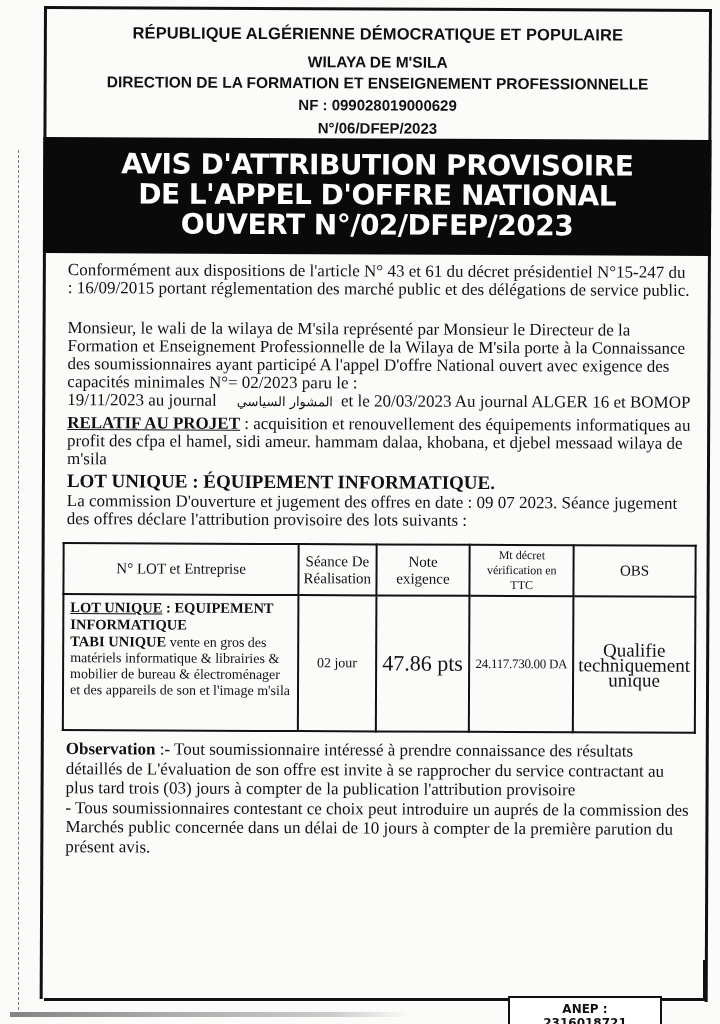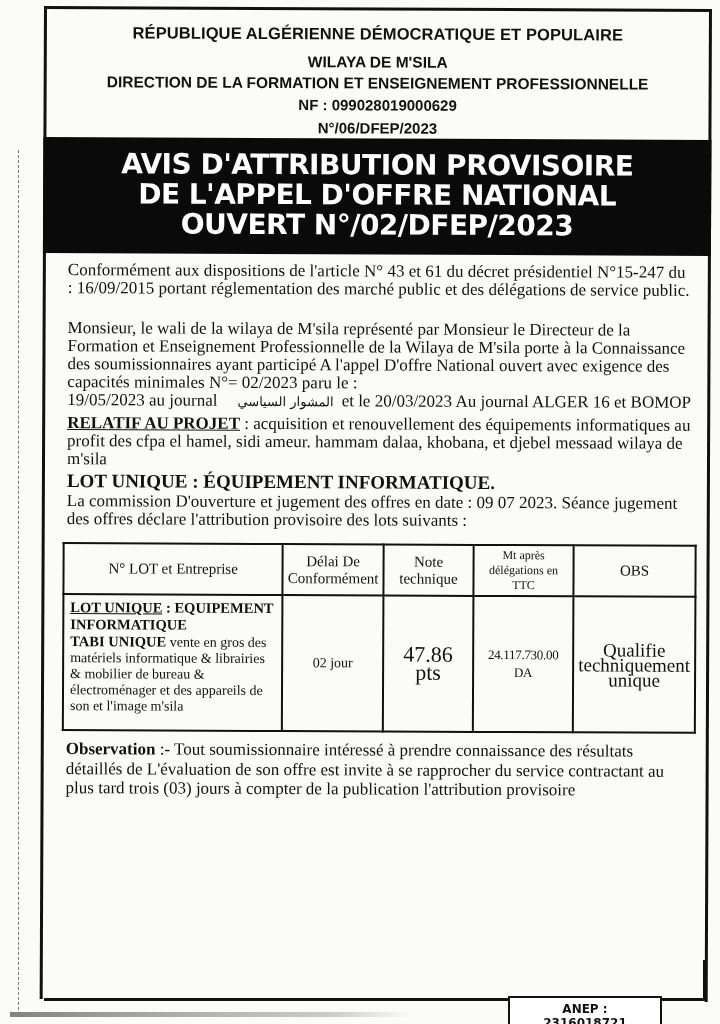--- a/index.html
+++ b/index.html
@@ -115,57 +115,58 @@
     <div>AVIS D'ATTRIBUTION PROVISOIRE</div>
     <div>DE L'APPEL D'OFFRE NATIONAL</div>
     <div>OUVERT  N°/02/DFEP/2023</div>
   </div>
 
   <div class="body">
     <p class="para">Conformément aux dispositions de l'article N° 43 et 61 du décret présidentiel N°15-247 du : 16/09/2015 portant réglementation des marché public et des délégations de service public.</p>
 
     <p class="para tight">
       <span>Monsieur, le wali de la wilaya de M'sila représenté par Monsieur le Directeur de la Formation et Enseignement Professionnelle de la Wilaya de M'sila porte à la Connaissance des soumissionnaires ayant participé A l'appel D'offre National ouvert avec exigence des capacités minimales N°= 02/2023 paru le :</span><br>
-      <span>19/05/2023 au journal</span><span class="arabic">المشوار السياسي</span><span>et   le 20/03/2023 Au journal ALGER 16 et BOMOP</span>
+      <span>19/11/2023 au journal</span><span class="arabic">المشوار السياسي</span><span>et   le 20/03/2023 Au journal ALGER 16 et BOMOP</span>
     </p>
 
     <p class="para tight">
       <span class="u">RELATIF AU PROJET</span><span> : acquisition et renouvellement des équipements informatiques au profit des cfpa el hamel, sidi ameur. hammam dalaa, khobana, et djebel messaad wilaya de m'sila</span>
     </p>
 
     <div class="lot-title">LOT UNIQUE : ÉQUIPEMENT INFORMATIQUE.</div>
 
     <p class="para tight">La commission D'ouverture et jugement des offres en date : 09 07 2023. Séance jugement des offres déclare l'attribution provisoire des lots suivants :</p>
 
     <table class="results">
       <thead>
         <tr>
           <th style="width:226px">N° LOT et Entreprise</th>
-          <th style="width:66px">Délai De Conformément</th>
-          <th style="width:84px">Note technique</th>
-          <th class="small" style="width:94px">Mt après délégations en TTC</th>
+          <th style="width:66px">Séance De Réalisation</th>
+          <th style="width:84px">Note exigence</th>
+          <th class="small" style="width:94px">Mt décret vérification en TTC</th>
           <th style="width:84px">OBS</th>
         </tr>
       </thead>
       <tbody>
         <tr>
           <td class="lot">
             <b><span style="text-decoration:underline">LOT UNIQUE</span><span> : EQUIPEMENT INFORMATIQUE</span></b><br>
             <b>TABI UNIQUE</b><span> vente en gros des matériels informatique &amp; librairies &amp; mobilier de bureau &amp; électroménager et des appareils de son et l'image m'sila</span>
           </td>
           <td>02 jour</td>
           <td class="note">47.86 pts</td>
           <td class="amount">24.117.730.00 DA</td>
           <td class="obs">Qualifie techniquement unique</td>
         </tr>
       </tbody>
     </table>
 
     <div class="observation">
       <b>Observation</b><span> :- Tout soumissionnaire intéressé à prendre connaissance des résultats détaillés de L'évaluation de son offre est invite à se rapprocher du service contractant au plus tard trois (03) jours à compter de la publication l'attribution provisoire</span><br>
+      <span>- Tous soumissionnaires contestant ce choix peut introduire un auprés de la commission des Marchés public concernée dans un délai de 10 jours à compter de la première parution du présent avis.</span>
     </div>
   </div>
 </div>
 
 <div class="bottom-line"></div>
 <div class="bottom-right-hook"></div>
 <div class="footer-tag tag-left">ALGER 16 du 30 - 07  - 2023</div>
 <div class="footer-tag tag-right">ANEP : 2316018721</div>
 <div class="scan-smudge"></div>
 

